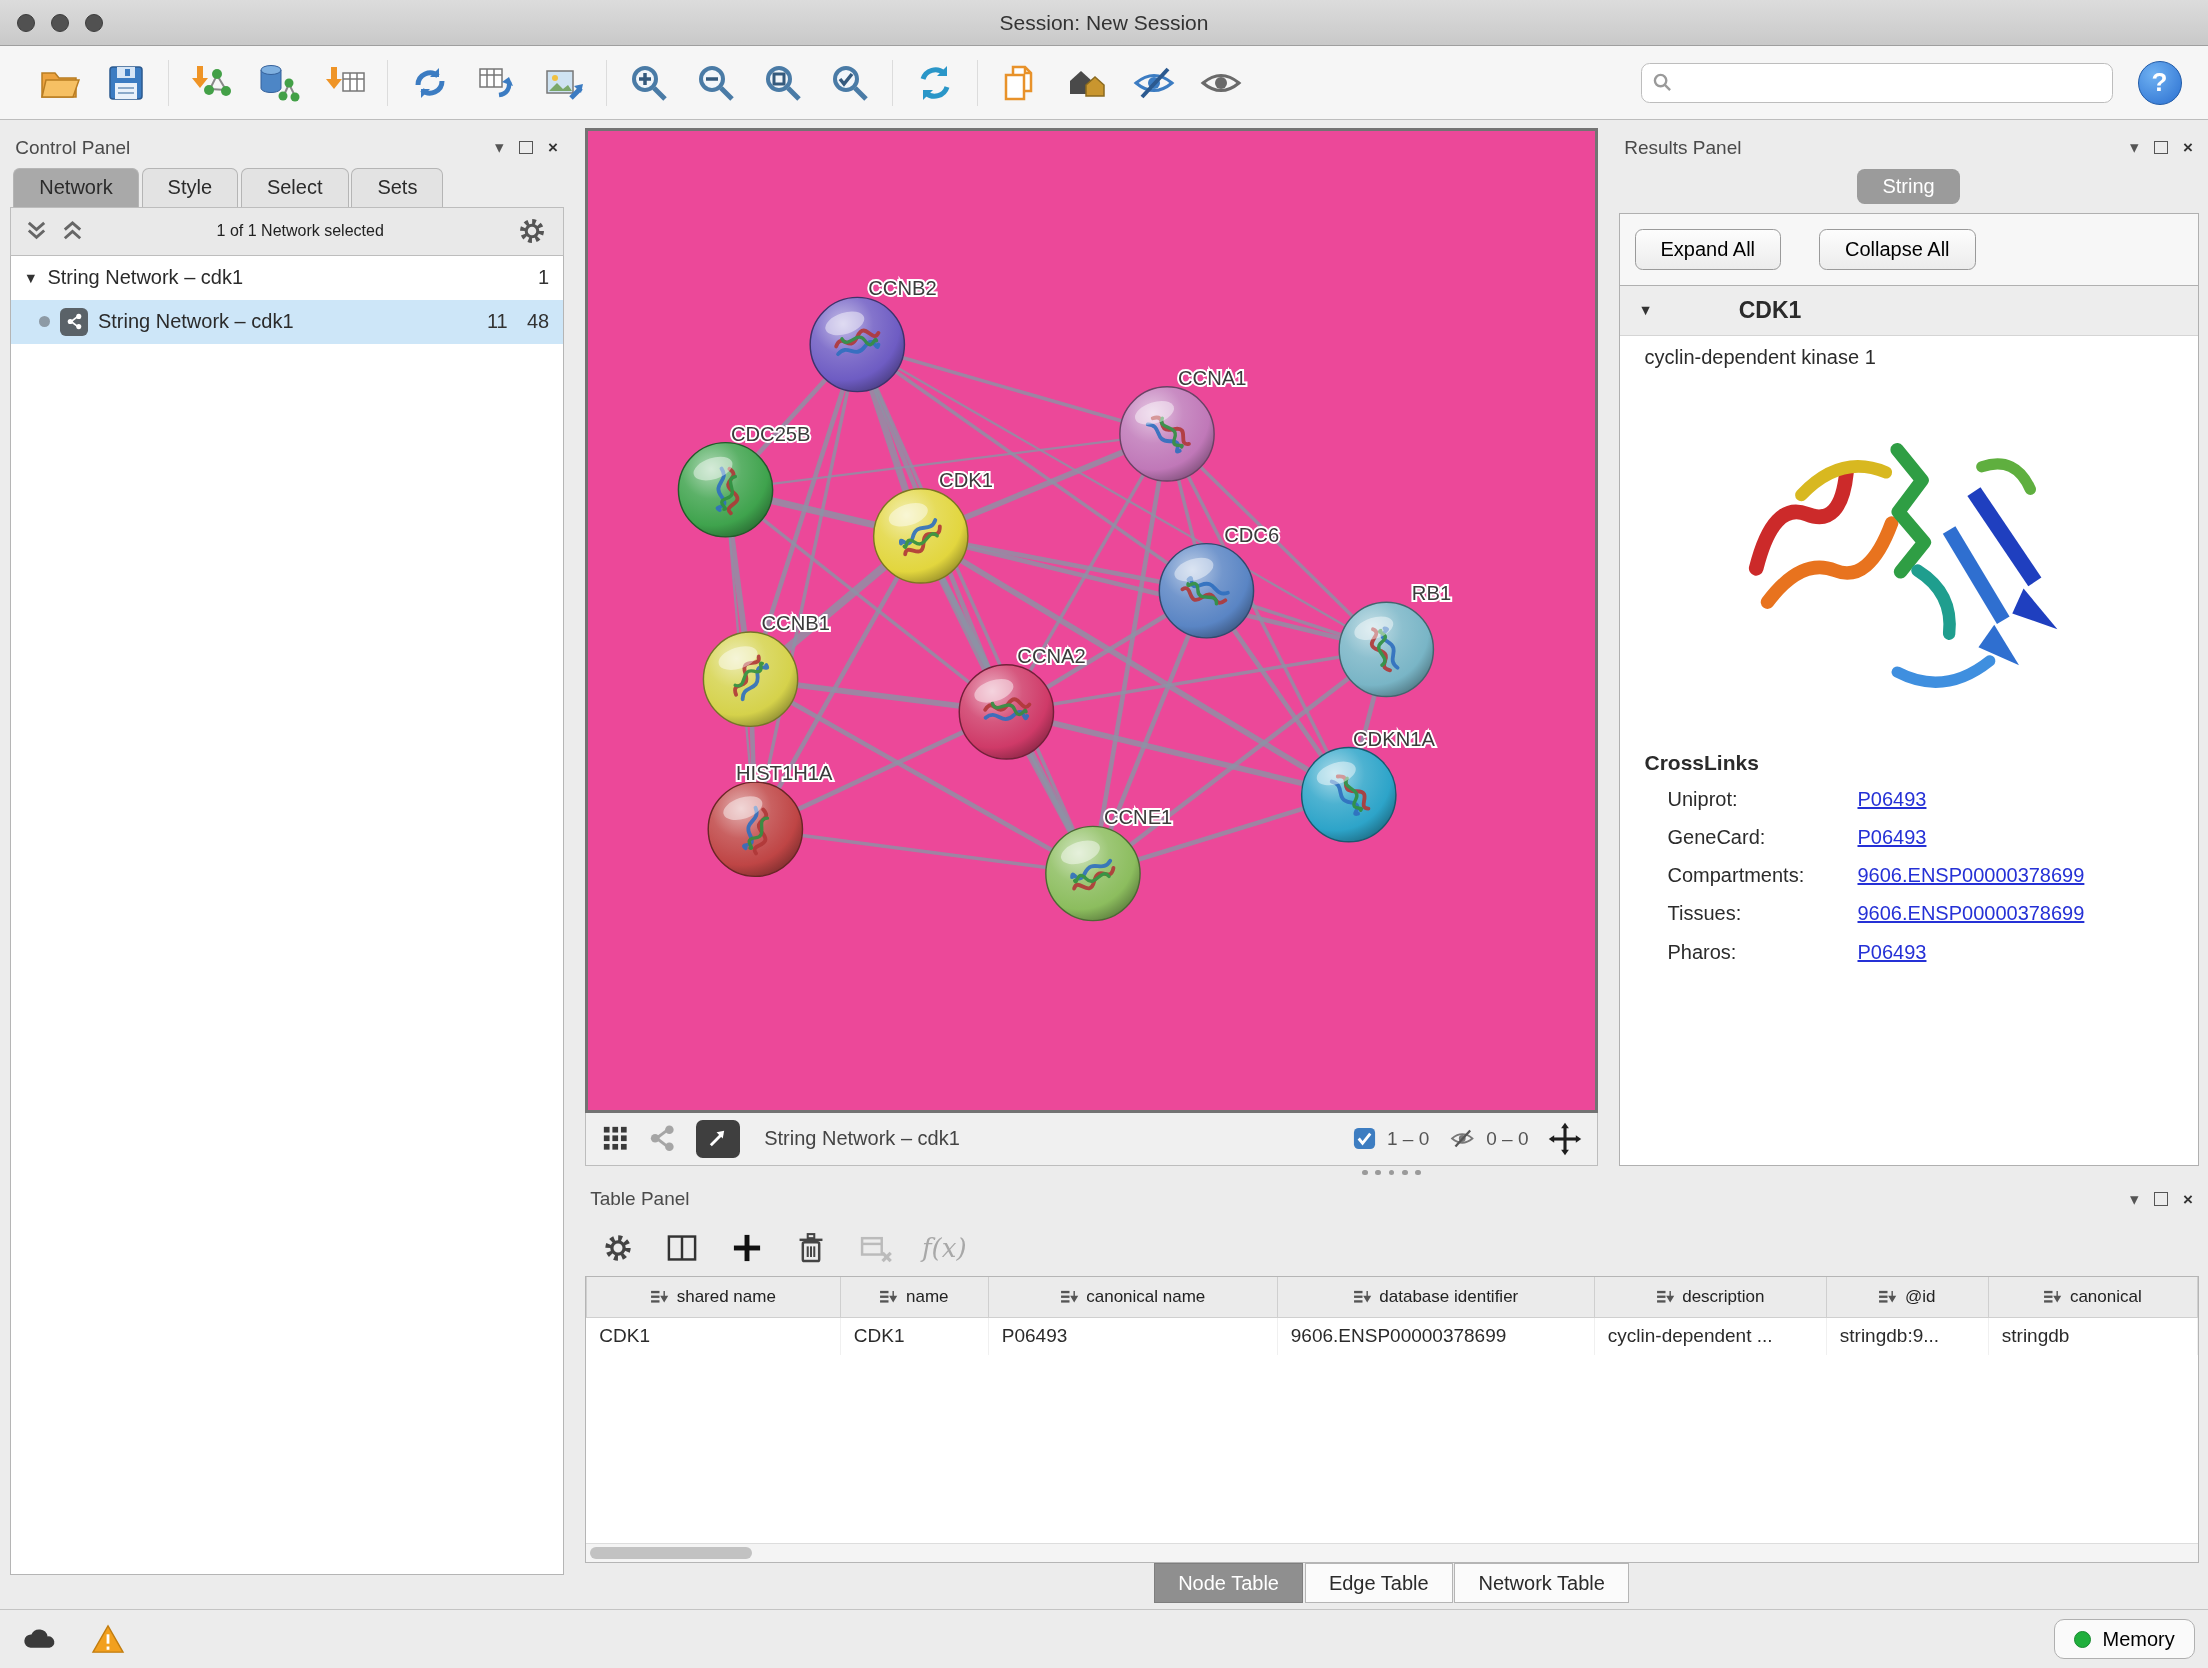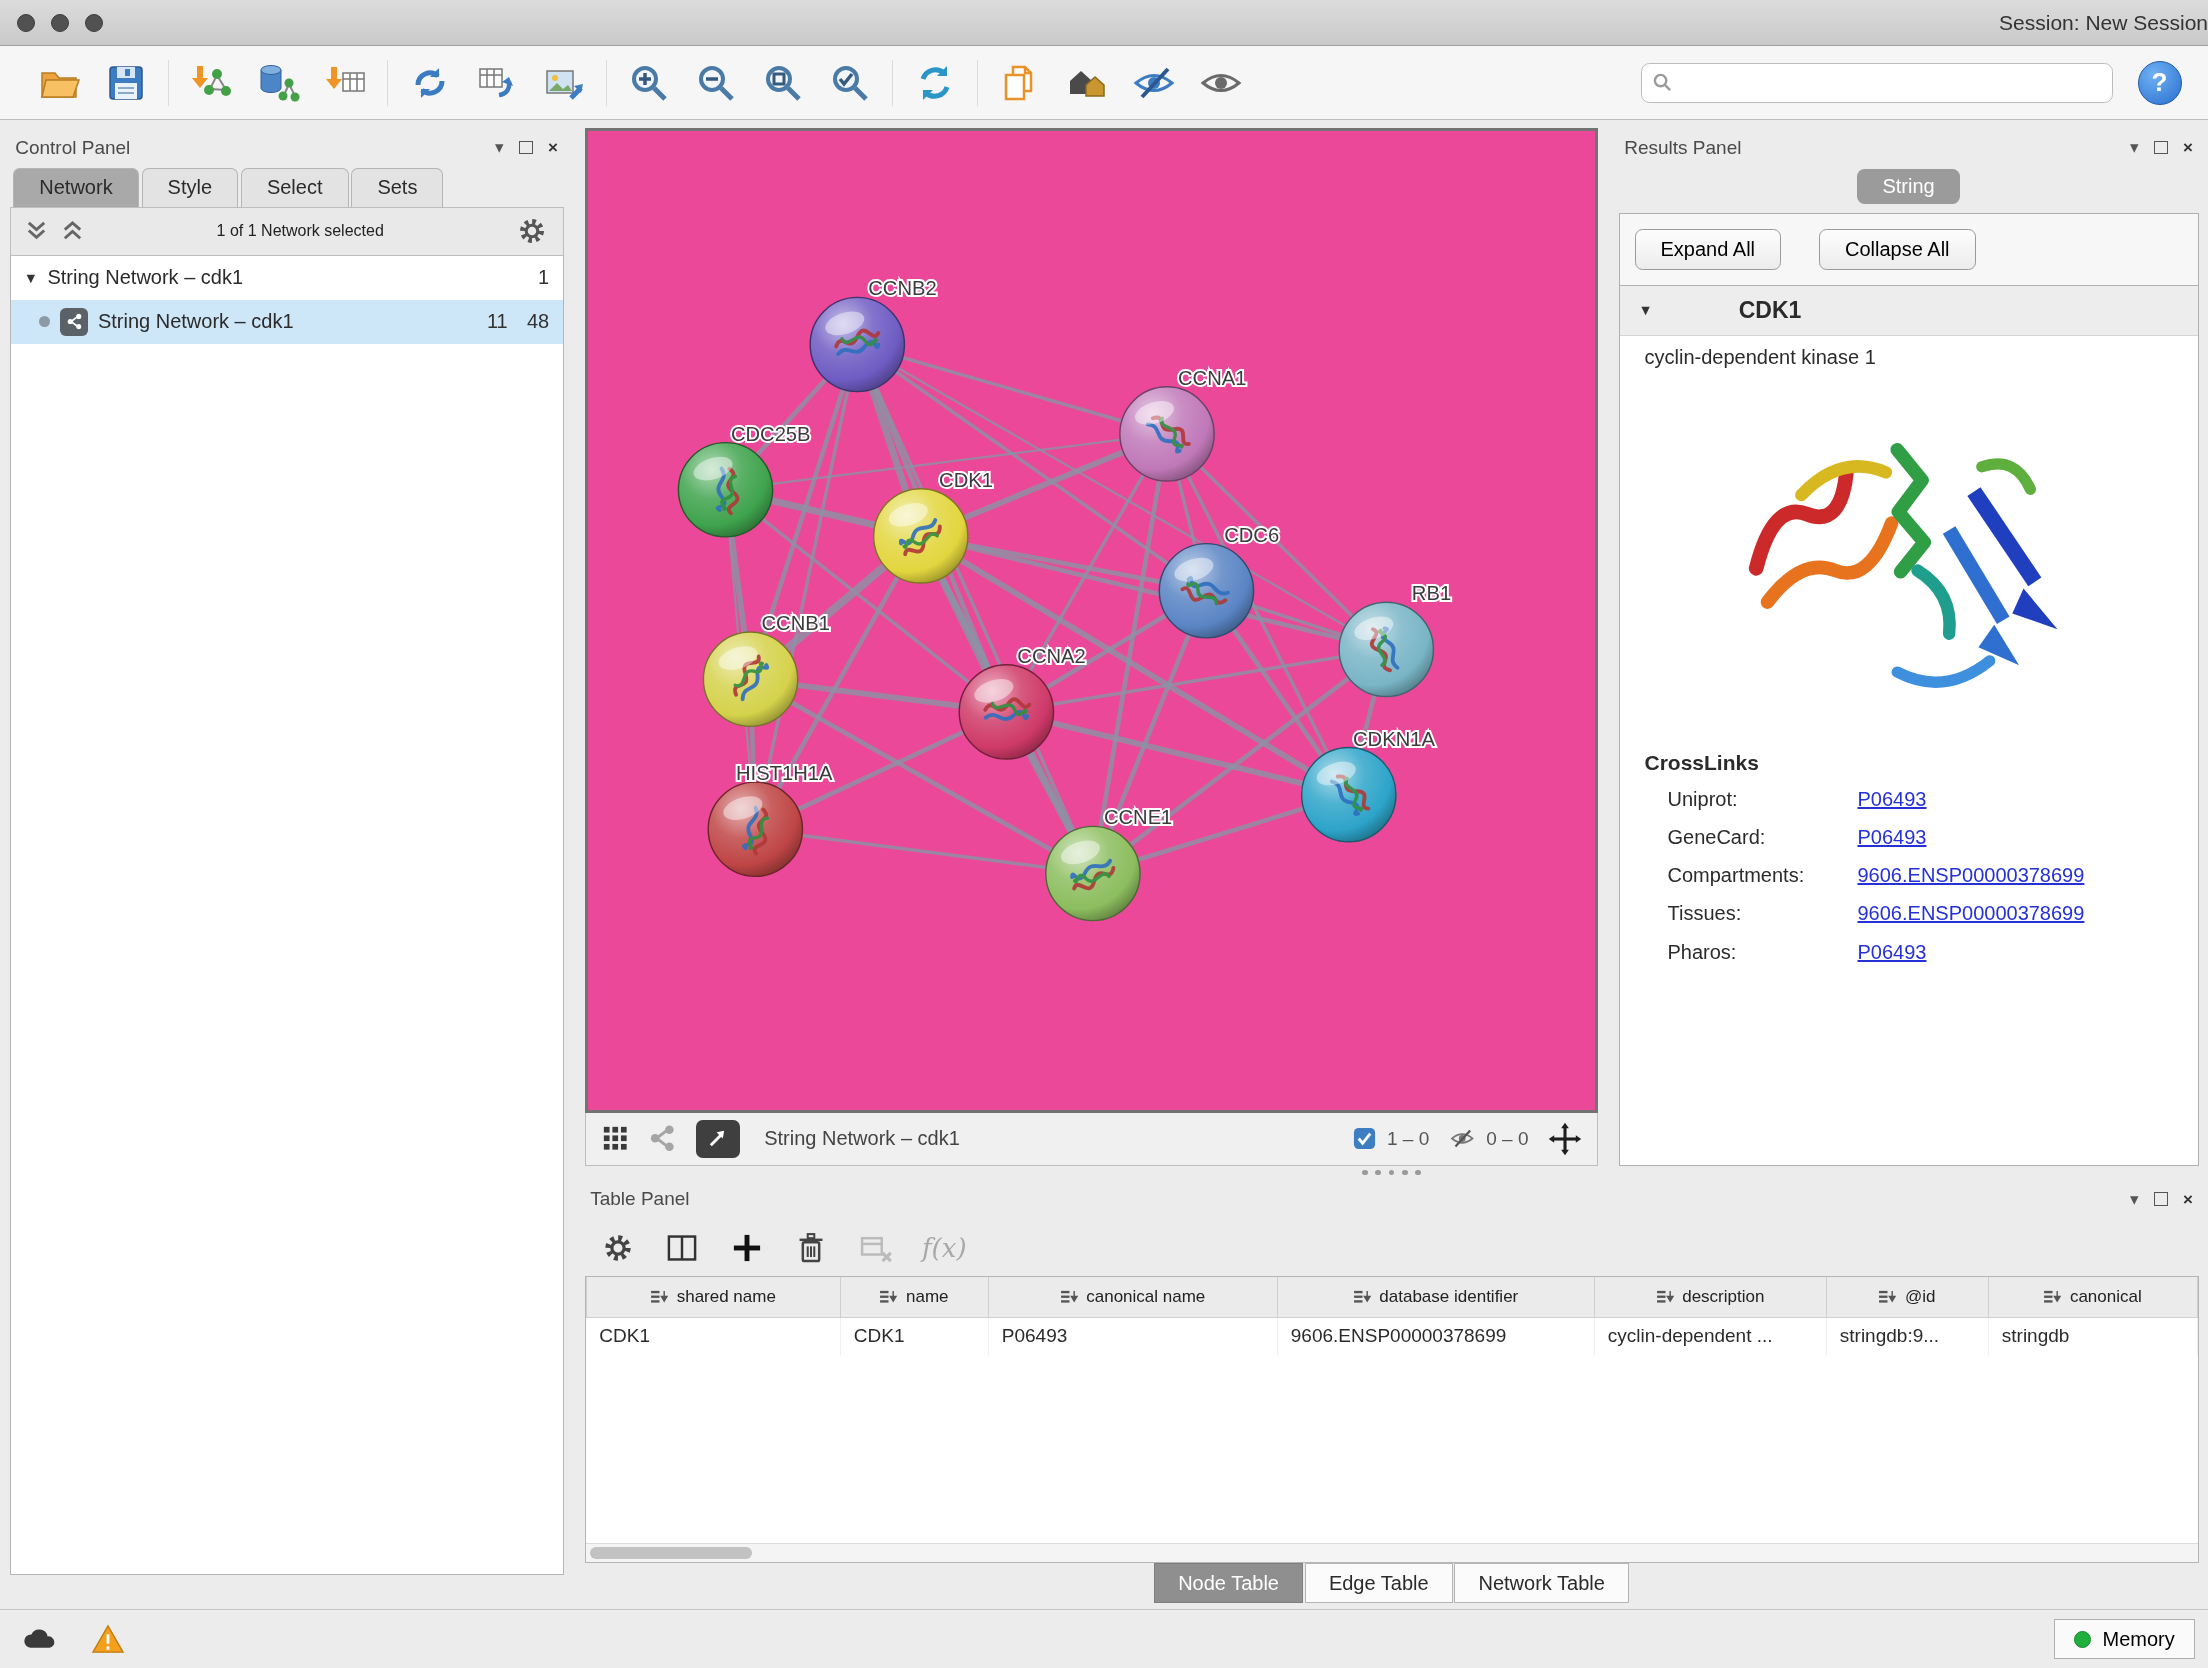--- a/index.html
+++ b/index.html
@@ -2,21 +2,21 @@
 <html style="font-size:15px"><head>
 <meta charset="utf-8">
 <style>
 *{box-sizing:border-box;margin:0;padding:0}
 body{width:2208px;height:1668px;overflow:hidden;font-family:"Liberation Sans","DejaVu Sans",sans-serif;font-size:19px;color:#2b2b2b;background:#ececec}
 .window{width:2208px;height:1668px;display:flex;flex-direction:column}
 
 .titlebar{height:46px;background:linear-gradient(#dcdcdc,#c9c9c9);border-bottom:1px solid #9f9f9f;display:flex;align-items:center;position:relative;flex:none}
 .traffic{display:flex;gap:16px;padding-left:17px;z-index:2}
 .traffic span{width:18px;height:18px;border-radius:50%;background:#515151;border:1px solid #3d3d3d}
-.win-title{position:absolute;left:0;right:0;text-align:right;font-size:21px;color:#333}
+.win-title{position:absolute;left:0;right:0;text-align:center;font-size:21px;color:#333}
 
 .toolbar{height:74px;background:#f6f6f6;border-bottom:1px solid #bdbdbd;display:flex;align-items:center;padding:0 17px;flex:none}
 .tgroup{display:flex;align-items:center;gap:21px;padding:0 19px}
 .tgroup+.tgroup{border-left:1px solid #dcdcdc}
 .tbtn{width:46px;height:46px;display:flex;align-items:center;justify-content:center;border:none;background:transparent;cursor:pointer}
 .search-wrap{margin-left:auto;display:flex;align-items:center;gap:25px;padding-right:9.5px}
 .search-box{width:472px;height:40px;background:#fff;border:1px solid #bdbdbd;border-radius:8.6px;display:flex;align-items:center;padding:0 11.4px;gap:7.6px}
 .search-box input{border:none;outline:none;flex:1;font-size:19px;background:transparent}
 .help-btn{width:44px;height:44px;border-radius:50%;background:radial-gradient(circle at 35% 30%,#6fb1f2,#2a6fd0);color:#fff;font-size:26px;font-weight:bold;display:flex;align-items:center;justify-content:center;border:1px solid #1f5aa8}
 
@@ -78,21 +78,21 @@
 .node-table th .th-inner{display:flex;align-items:center;justify-content:center;gap:7.6px;padding:0 5.7px}
 .node-table td{border-right:1px solid #f0f0f0;font-size:19px;padding:7.6px 13.3px;white-space:nowrap;overflow:hidden}
 .hscroll{height:19px;background:#f4f4f4;border-top:1px solid #ddd;position:relative;flex:none;margin-top:auto}
 .hthumb{position:absolute;left:4.8px;top:2.9px;width:162px;height:12.4px;border-radius:6.7px;background:#c2c2c2}
 .tp-tabs{height:46px;display:flex;align-items:flex-start;justify-content:center;flex:none;gap:1.9px}
 .tp-tab{padding:7.6px 23px;font-size:20px;border:1px solid #b5b5b5;background:#fbfbfb;cursor:pointer}
 .tp-tab.active{background:#8f8f8f;color:#fff;border-color:#7e7e7e}
 
 .app-statusbar{height:59px;border-top:1px solid #c4c4c4;background:#ececec;display:flex;align-items:center;padding:0 13.3px;gap:15px;flex:none}
 .sb-btn{width:53px;height:42px;border:none;background:transparent;display:flex;align-items:center;justify-content:center;cursor:pointer}
-.memory-btn{margin-left:auto;display:flex;align-items:center;gap:11.4px;background:#fafafa;border:1px solid #b0b0b0;border-radius:0;padding:7.6px 19px;font-size:20px;cursor:pointer}
+.memory-btn{margin-left:auto;display:flex;align-items:center;gap:11.4px;background:#fafafa;border:1px solid #b0b0b0;border-radius:10px;padding:7.6px 19px;font-size:20px;cursor:pointer}
 .green-dot{width:17px;height:17px;border-radius:50%;background:#1faf3c;border:1px solid #188a30}
 </style>
 </head>
 <body>
 
 <div class="window">
 
   <div class="titlebar">
     <div class="traffic">
       <span></span>

